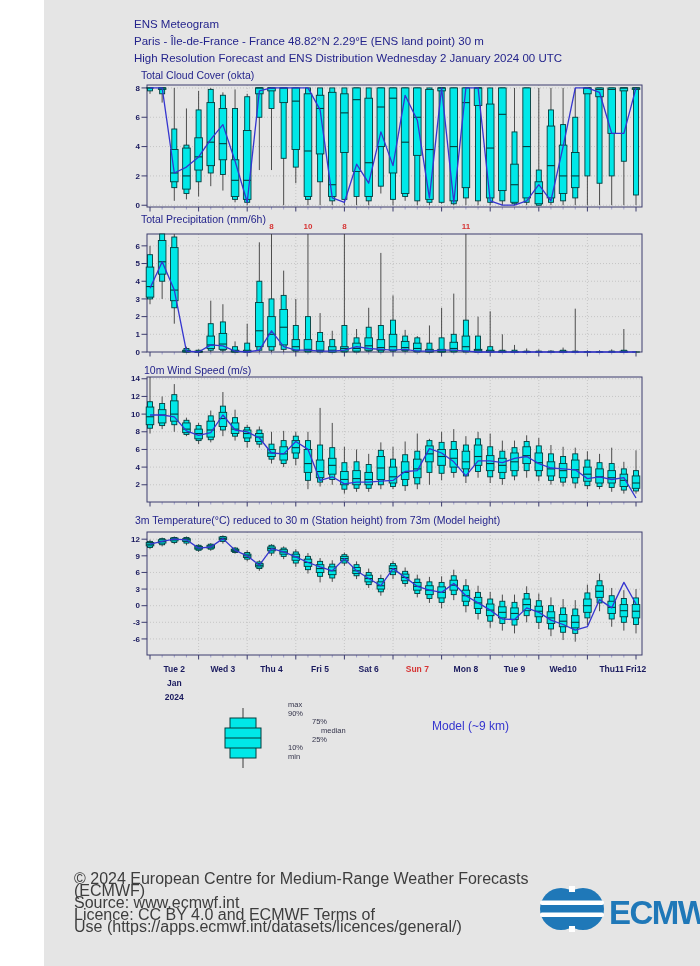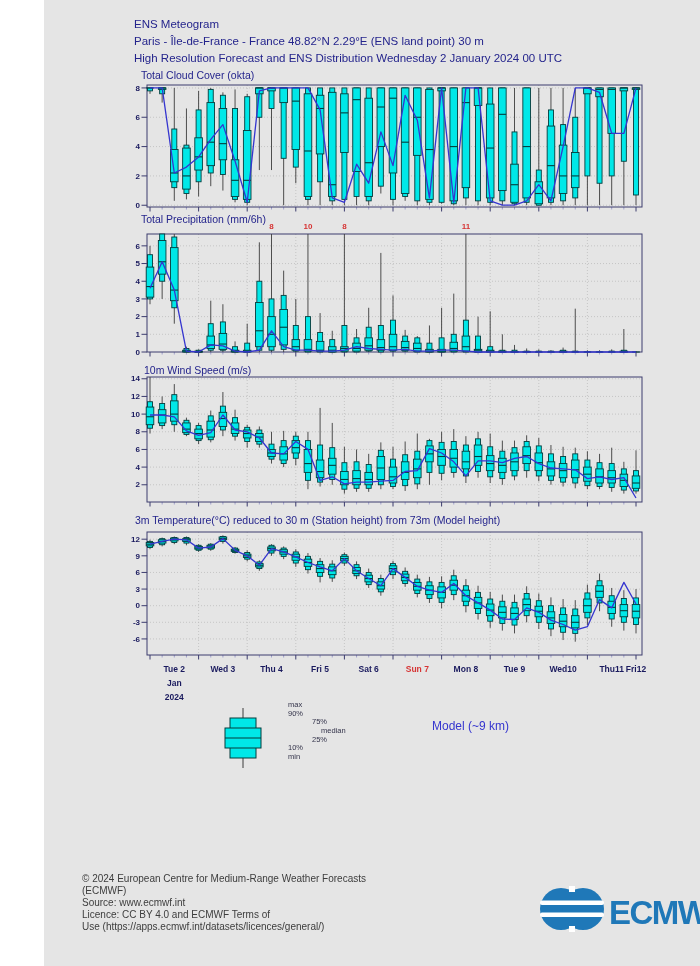--- a/index.html
+++ b/index.html
@@ -3,21 +3,21 @@
 <meta charset="utf-8">
 <style>
   html,body{margin:0;padding:0;background:#fff;}
   .page{position:relative;width:700px;height:966px;background:#e5e5e5;
         font-family:"Liberation Sans",sans-serif;overflow:hidden;margin-left:44px;}
   .hdr-line{position:absolute;left:90px;color:#24248c;font-size:11.5px;white-space:nowrap;}
   .ctitle{position:absolute;color:#24248c;font-size:10.5px;white-space:nowrap;text-align:right;}
   #charts-svg{position:absolute;left:0;top:0;}
   .legend-lbl{position:absolute;font-size:7.5px;color:#33334a;white-space:nowrap;line-height:8px;}
   .model-lbl{position:absolute;font-size:12px;color:#3535cf;white-space:nowrap;}
-  .footer{position:absolute;left:38px;top:873px;font-size:10px;line-height:12px;color:#3d3d3d;}
+  .footer{position:absolute;left:30px;top:873px;font-size:16px;line-height:12px;color:#3d3d3d;}
   .logo{position:absolute;left:494px;top:886px;display:flex;align-items:flex-end;}
   .logo-text{font-size:33px;font-weight:bold;color:#1f78b8;letter-spacing:-1.5px;margin-left:3px;}
 </style>
 </head>
 <body>
 
 <div class="page">
 
   <div class="hdr-line" style="top:18px;">ENS Meteogram</div>
   <div class="hdr-line" style="top:35px;">Paris - Île-de-France - France 48.82°N 2.29°E (ENS land point) 30 m</div>

